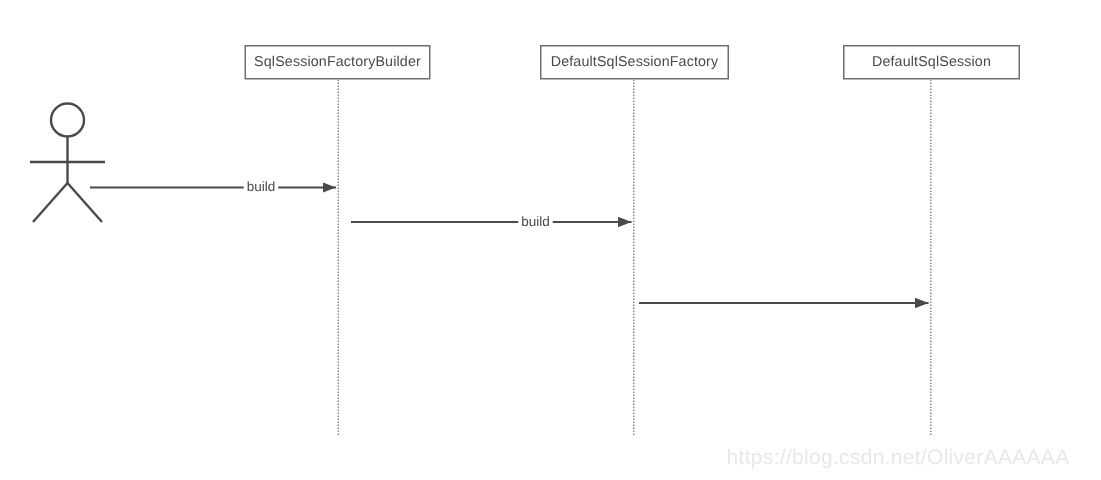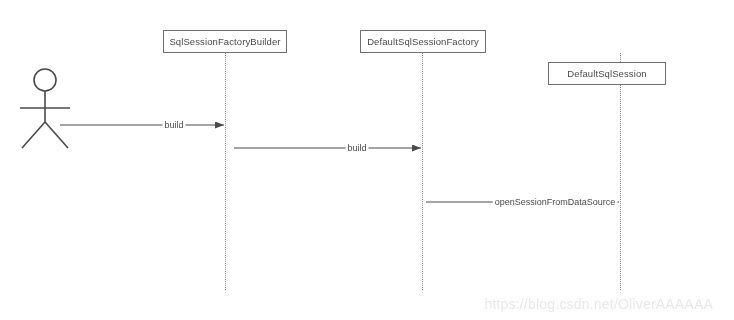--- a/index.html
+++ b/index.html
@@ -104,23 +104,22 @@
   <div class="lifeline" style="left:225px; top:53px; height:237px;"></div>
   <div class="lifeline" style="left:422px; top:53px; height:237px;"></div>
   <div class="lifeline" style="left:620px; top:53px; height:237px;"></div>
 
   <div class="participant-box" style="left:163px; top:30px; width:124px;">
     <span class="participant-label">SqlSessionFactoryBuilder</span>
   </div>
   <div class="participant-box" style="left:360px; top:30px; width:126px;">
     <span class="participant-label">DefaultSqlSessionFactory</span>
   </div>
-  <div class="participant-box" style="left:548px; top:30px; width:118px;margin-top:32px;">
+  <div class="participant-box" style="left:562px; top:30px; width:118px;">
     <span class="participant-label">DefaultSqlSession</span>
   </div>
 
   <div class="msg-label" style="left:142px; top:125px;">build</div>
   <div class="msg-label" style="left:325px; top:148px;">build</div>
-  <div class="msg-label" style="left:523px; top:202px;">openSessionFromDataSource</div>
 
   <div class="watermark">https://blog.csdn.net/OliverAAAAAA</div>
 
 </div>
 
 </body></html>

